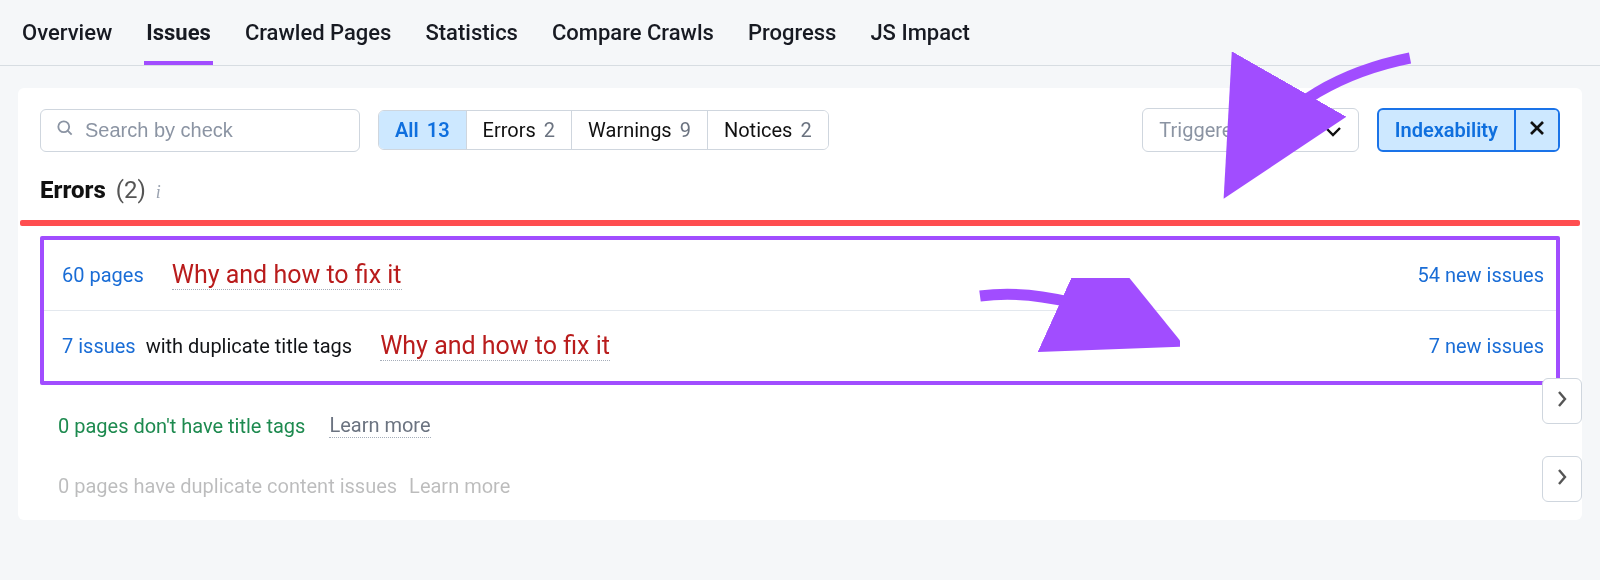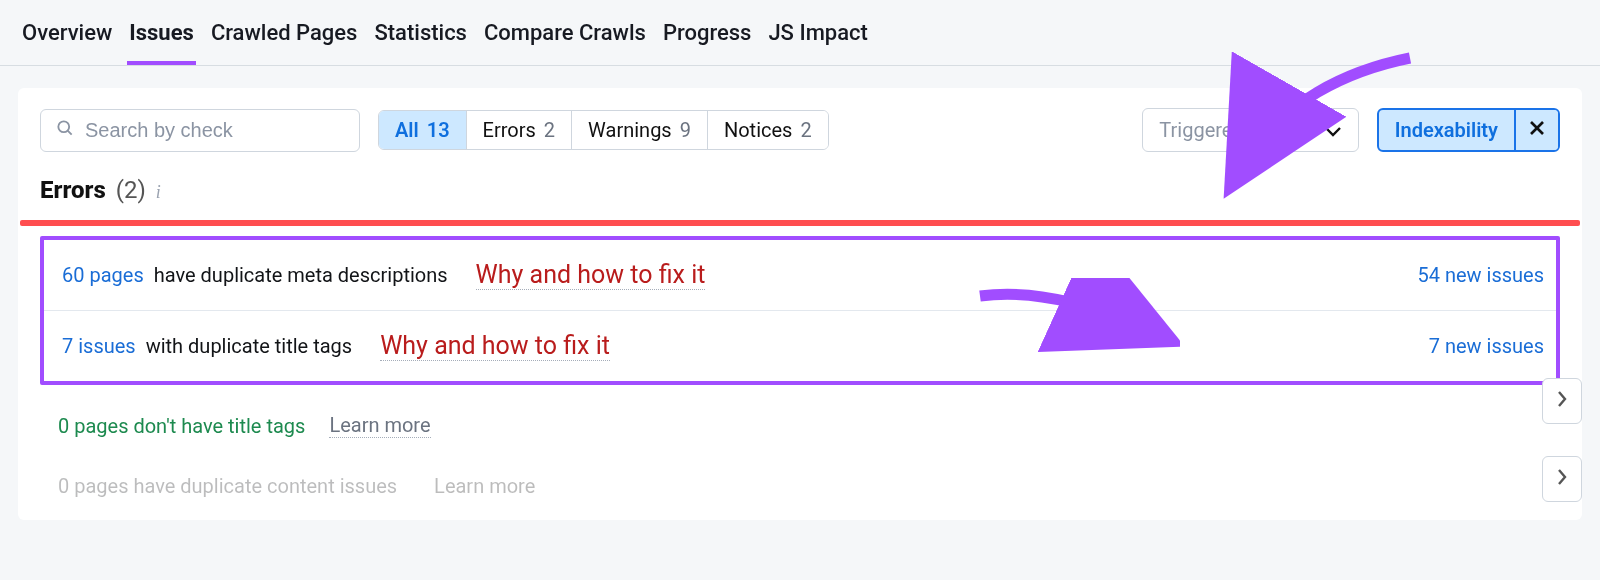--- a/index.html
+++ b/index.html
@@ -4,21 +4,21 @@
 <style>
   * { box-sizing: border-box; margin: 0; padding: 0; }
   body {
     font-family: -apple-system, BlinkMacSystemFont, "Segoe UI", Roboto, Helvetica, Arial, sans-serif;
     background: #f5f7f9;
     color: #111;
     font-size: 20px;
   }
   .tabs {
     display: flex;
-    gap: 13px;
+    gap: 30px;
     padding: 14px 20px 0 20px;
     border-bottom: 1px solid #d7dde2;
     background: #f5f7f9;
   }
   .tab {
     padding: 6px 2px 16px 2px;
     font-size: 22px;
     color: #171a22;
     cursor: pointer;
     font-weight: 500;
@@ -173,21 +173,21 @@
   .plain-row .learn {
     color: #6b7380;
     border-bottom: 1px dotted #a5adb9;
     cursor: pointer;
   }
   .faded {
     opacity: 0.28;
     padding: 16px 40px 22px 40px;
     font-size: 20px;
     display: flex;
-    gap: 37px;
+    gap: 12px;
   }
   .faded .lead { color: #121417; }
   .chev { display:inline-block; }
   .arrow {
     position: absolute;
     z-index: 60;
     pointer-events: none;
   }
   .panel-wrap { position: relative; }
   .expand-btn {
@@ -284,21 +284,20 @@
     <span class="count">(2)</span>
     <span class="info">i</span>
   </div>
 
   <div class="redbar"></div>
 
   <div class="issues-box">
     <div class="issue-row">
       <div class="issue-left">
         <span class="link">60 pages</span>
-        <span class="text">have duplicate meta descriptions</span>
       </div>
       <span class="fixlink">Why and how to fix it</span>
       <span class="new-issues">54 new issues</span>
     </div>
     <div class="issue-row">
       <div class="issue-left">
         <span class="link">7 issues</span>
         <span class="text">with duplicate title tags</span>
       </div>
       <span class="fixlink">Why and how to fix it</span>

